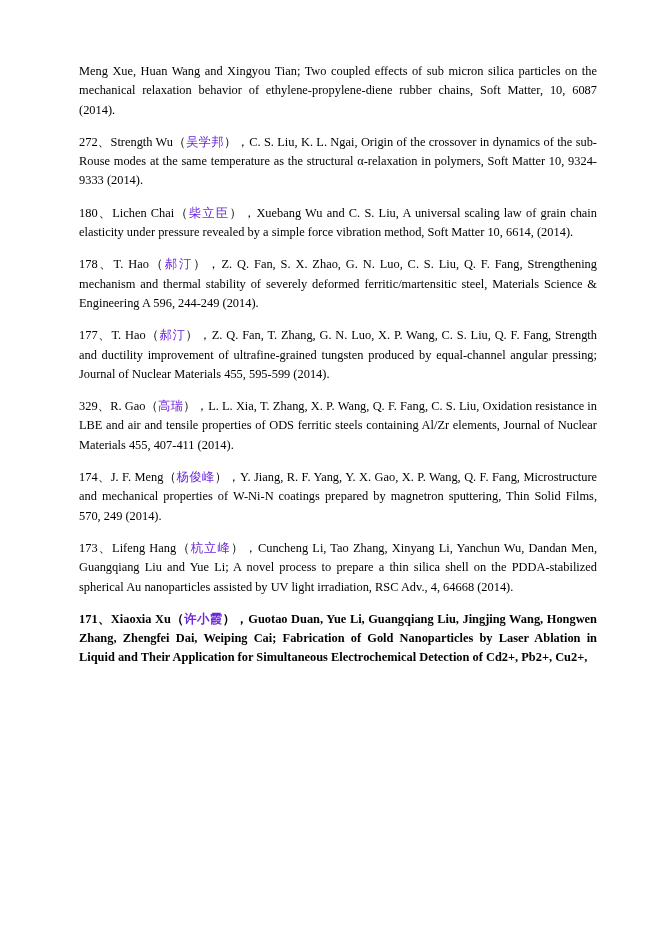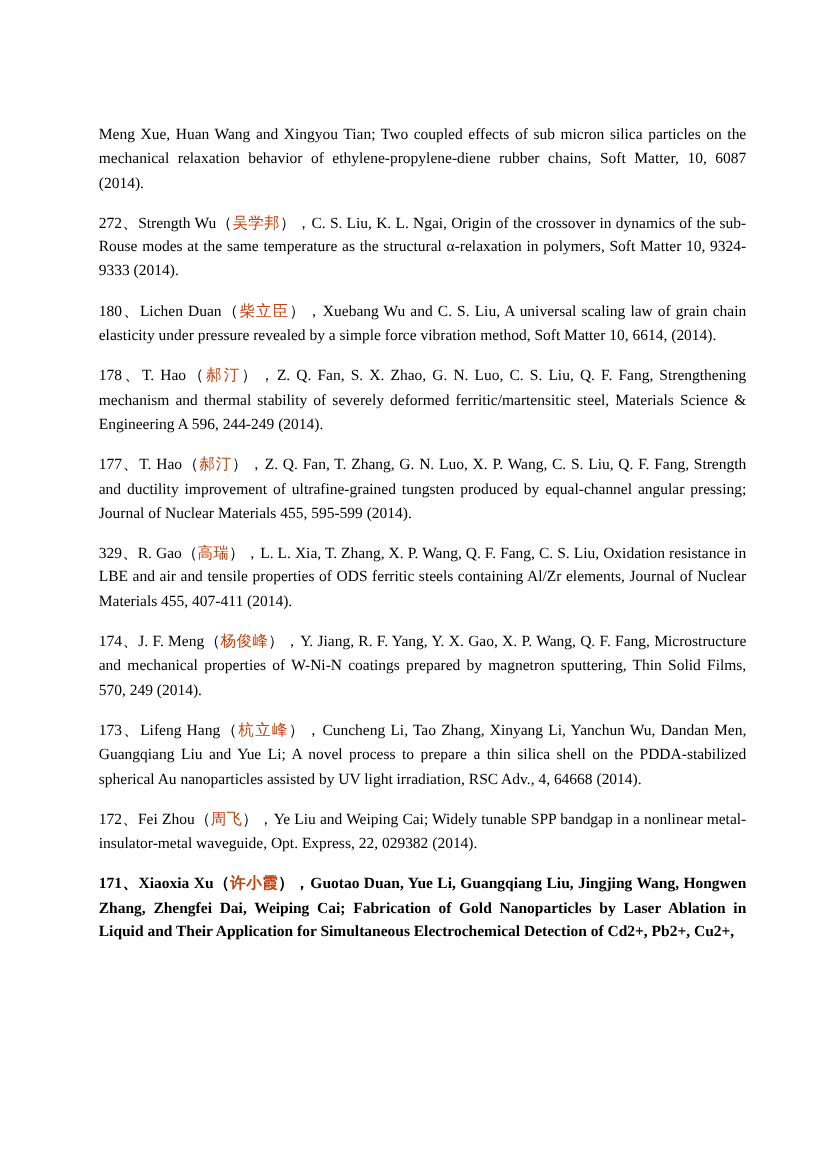--- a/index.html
+++ b/index.html
@@ -14,58 +14,57 @@
     font-family: "Liberation Serif", "DejaVu Serif", serif;
     color: #000000;
   }
   #page {
     position: relative;
     width: 662px;
     height: 796px;
     background: #ffffff;
     box-sizing: border-box;
     padding: 62px 102px 0 79px;
-    margin-top: 36px;
   }
   .doc-body {
     width: 518px;
   }
   .ref {
     font-size: 12.4px;
     line-height: 19.3px;
     text-align: justify;
     text-justify: inter-word;
     margin: 0 0 13px 0;
     color: #000000;
     -webkit-font-smoothing: antialiased;
   }
   .ref:last-child {
     margin-bottom: 0;
     font-weight: bold;
   }
   .cn {
-    color: #c2410c;
+    color: #6d28d9;
   }
 </style>
 </head>
 <body>
 
 <div id="page">
   <div class="doc-body">
 
     <p class="ref">
       <span>Meng Xue, Huan Wang and Xingyou Tian; Two coupled effects of sub micron silica particles on the mechanical relaxation behavior of ethylene-propylene-diene rubber chains, Soft Matter, 10, 6087 (2014).</span>
     </p>
 
     <p class="ref">
       <span>272、</span><span>Strength Wu（</span><span class="cn">吴学邦</span><span>），C. S. Liu, K. L. Ngai, Origin of the crossover in dynamics of the sub-Rouse modes at the same temperature as the structural α-relaxation in polymers, Soft Matter 10, 9324-9333 (2014).</span>
     </p>
 
     <p class="ref">
-      <span>180、</span><span>Lichen Duan（</span><span class="cn">柴立臣</span><span>），Xuebang Wu and C. S. Liu, A universal scaling law of grain chain elasticity under pressure revealed by a simple force vibration method, Soft Matter 10, 6614, (2014).</span>
+      <span>180、</span><span>Lichen Chai（</span><span class="cn">柴立臣</span><span>），Xuebang Wu and C. S. Liu, A universal scaling law of grain chain elasticity under pressure revealed by a simple force vibration method, Soft Matter 10, 6614, (2014).</span>
     </p>
 
 
     <p class="ref">
       <span>178、</span><span>T. Hao（</span><span class="cn">郝汀</span><span>），Z. Q. Fan, S. X. Zhao, G. N. Luo, C. S. Liu, Q. F. Fang, Strengthening mechanism and thermal stability of severely deformed ferritic/martensitic steel, Materials Science &amp; Engineering A 596, 244-249 (2014).</span>
     </p>
 
     <p class="ref">
       <span>177、</span><span>T. Hao（</span><span class="cn">郝汀</span><span>），Z. Q. Fan, T. Zhang, G. N. Luo, X. P. Wang, C. S. Liu, Q. F. Fang, Strength and ductility improvement of ultrafine-grained tungsten produced by equal-channel angular pressing; Journal of Nuclear Materials 455, 595-599 (2014).</span>
     </p>
@@ -76,22 +75,19 @@
 
 
     <p class="ref">
       <span>174、</span><span>J. F. Meng（</span><span class="cn">杨俊峰</span><span>），Y. Jiang, R. F. Yang, Y. X. Gao, X. P. Wang, Q. F. Fang, Microstructure and mechanical properties of W-Ni-N coatings prepared by magnetron sputtering, Thin Solid Films, 570, 249 (2014).</span>
     </p>
 
     <p class="ref">
       <span>173、</span><span>Lifeng Hang（</span><span class="cn">杭立峰</span><span>），Cuncheng Li, Tao Zhang, Xinyang Li, Yanchun Wu, Dandan Men, Guangqiang Liu and Yue Li; A novel process to prepare a thin silica shell on the PDDA-stabilized spherical Au nanoparticles assisted by UV light irradiation, RSC Adv., 4, 64668 (2014).</span>
     </p>
 
-    <p class="ref">
-      <span>172、</span><span>Fei Zhou（</span><span class="cn">周飞</span><span>），Ye Liu and Weiping Cai; Widely tunable SPP bandgap in a nonlinear metal-insulator-metal waveguide, Opt. Express, 22, 029382 (2014).</span>
-    </p>
 
     <p class="ref">
       <span>171、</span><span>Xiaoxia Xu（</span><span class="cn">许小霞</span><span>），Guotao Duan, Yue Li, Guangqiang Liu, Jingjing Wang, Hongwen Zhang, Zhengfei Dai, Weiping Cai; Fabrication of Gold Nanoparticles by Laser Ablation in Liquid and Their Application for Simultaneous Electrochemical Detection of Cd2+, Pb2+, Cu2+,</span>
     </p>
 
   </div>
 </div>
 
 </body></html>

